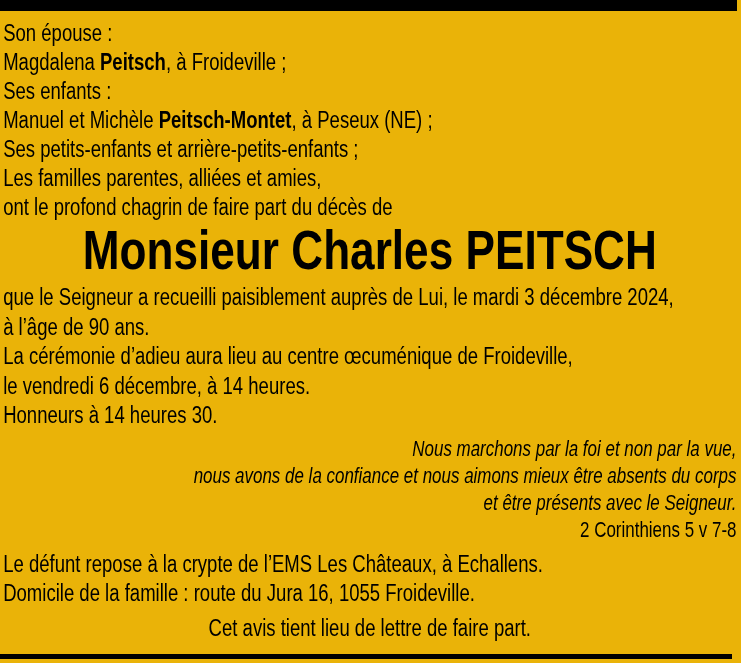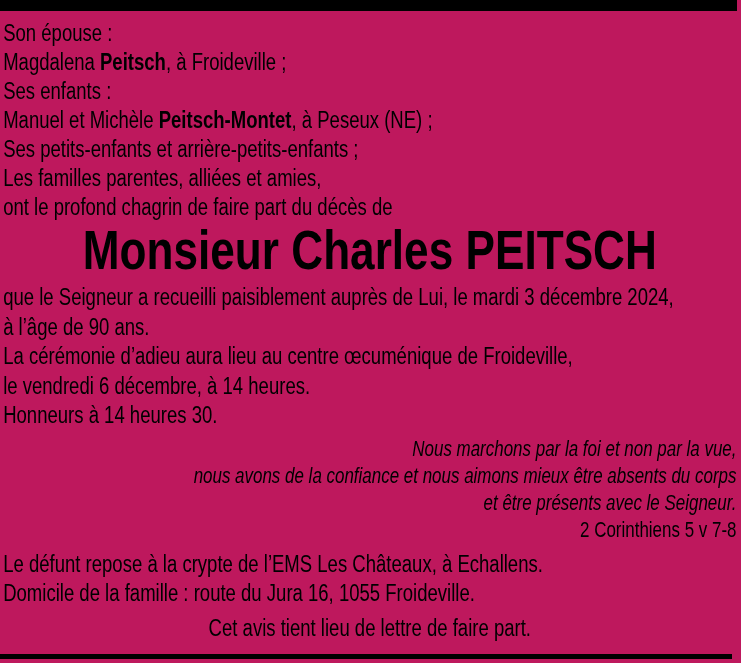--- a/index.html
+++ b/index.html
@@ -4,21 +4,21 @@
 <style>
   html, body {
     margin: 0;
     padding: 0;
     background: #ffffff;
   }
   .page {
     position: relative;
     width: 741px;
     height: 663px;
-    background: #be185d;
+    background: #eab308;
     overflow: hidden;
     font-family: "Liberation Sans", sans-serif;
     color: #000000;
   }
   .border-bar {
     position: absolute;
     left: 0;
     background: #000000;
   }
   .border-bar.top {

